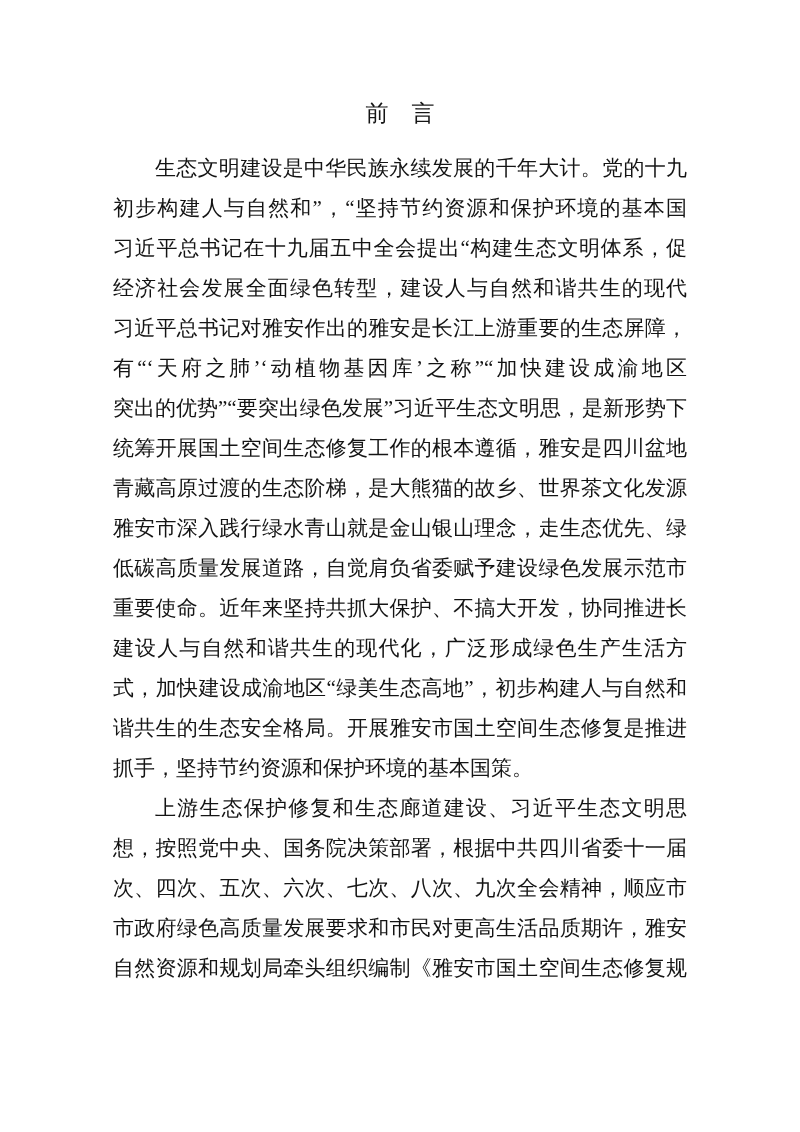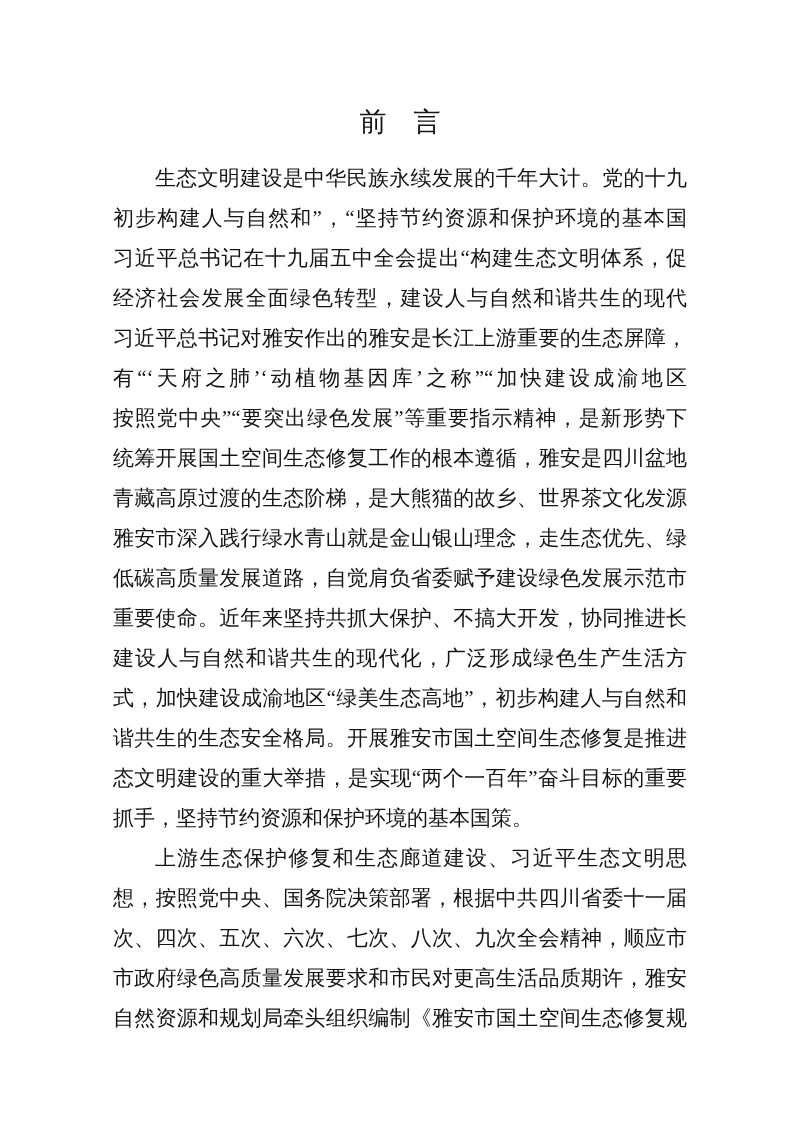--- a/index.html
+++ b/index.html
@@ -11,25 +11,25 @@
     position: relative;
     width: 800px;
     height: 1132px;
     margin: 0 auto;
     background: #ffffff;
     overflow: hidden;
     font-family: "Liberation Serif", "DejaVu Serif", serif;
     color: #141414;
   }
   .doc-title {
-    margin: 16px;
+    margin: 8px;
     padding-top: 86px;
     height: 40px;
     line-height: 40px;
-    font-size: 27px;
+    font-size: 23px;
     font-weight: normal;
     text-align: center;
     color: #141414;
   }
   .body-text {
     margin-left: 113px;
     margin-top: 14px;
     width: 574px;
     font-size: 21px;
     line-height: 40px;
@@ -59,30 +59,29 @@
 <div class="page">
   <h1 class="doc-title">前　言</h1>
   <div class="body-text">
       <div class="paragraph">
         <div class="line first">生态文明建设是中华民族永续发展的千年大计。党的十九大</div>
         <div class="line">初步构建人与自然和”，“坚持节约资源和保护环境的基本国策”。</div>
         <div class="line">习近平总书记在十九届五中全会提出“构建生态文明体系，促进</div>
         <div class="line">经济社会发展全面绿色转型，建设人与自然和谐共生的现代化”。</div>
         <div class="line">习近平总书记对雅安作出的雅安是长江上游重要的生态屏障，素</div>
         <div class="line">有“‘天府之肺’‘动植物基因库’之称”“加快建设成渝地区</div>
-        <div class="line">按照党中央”“要突出绿色发展”等重要指示精神，是新形势下</div>
+        <div class="line">突出的优势”“要突出绿色发展”习近平生态文明思，是新形势下</div>
         <div class="line">统筹开展国土空间生态修复工作的根本遵循，雅安是四川盆地向</div>
         <div class="line">青藏高原过渡的生态阶梯，是大熊猫的故乡、世界茶文化发源地。</div>
         <div class="line">雅安市深入践行绿水青山就是金山银山理念，走生态优先、绿色</div>
         <div class="line">低碳高质量发展道路，自觉肩负省委赋予建设绿色发展示范市的</div>
         <div class="line">重要使命。近年来坚持共抓大保护、不搞大开发，协同推进长江</div>
         <div class="line">建设人与自然和谐共生的现代化，广泛形成绿色生产生活方</div>
         <div class="line">式，加快建设成渝地区“绿美生态高地”，初步构建人与自然和</div>
         <div class="line">谐共生的生态安全格局。开展雅安市国土空间生态修复是推进生</div>
-        <div class="line">态文明建设的重大举措，是实现“两个一百年”奋斗目标的重要</div>
         <div class="line last">抓手，坚持节约资源和保护环境的基本国策。</div>
       </div>
       <div class="paragraph">
         <div class="line first">上游生态保护修复和生态廊道建设、习近平生态文明思</div>
         <div class="line">想，按照党中央、国务院决策部署，根据中共四川省委十一届三</div>
         <div class="line">次、四次、五次、六次、七次、八次、九次全会精神，顺应市委</div>
         <div class="line">市政府绿色高质量发展要求和市民对更高生活品质期许，雅安市</div>
         <div class="line last">自然资源和规划局牵头组织编制《雅安市国土空间生态修复规划</div>
       </div>
     </div>

